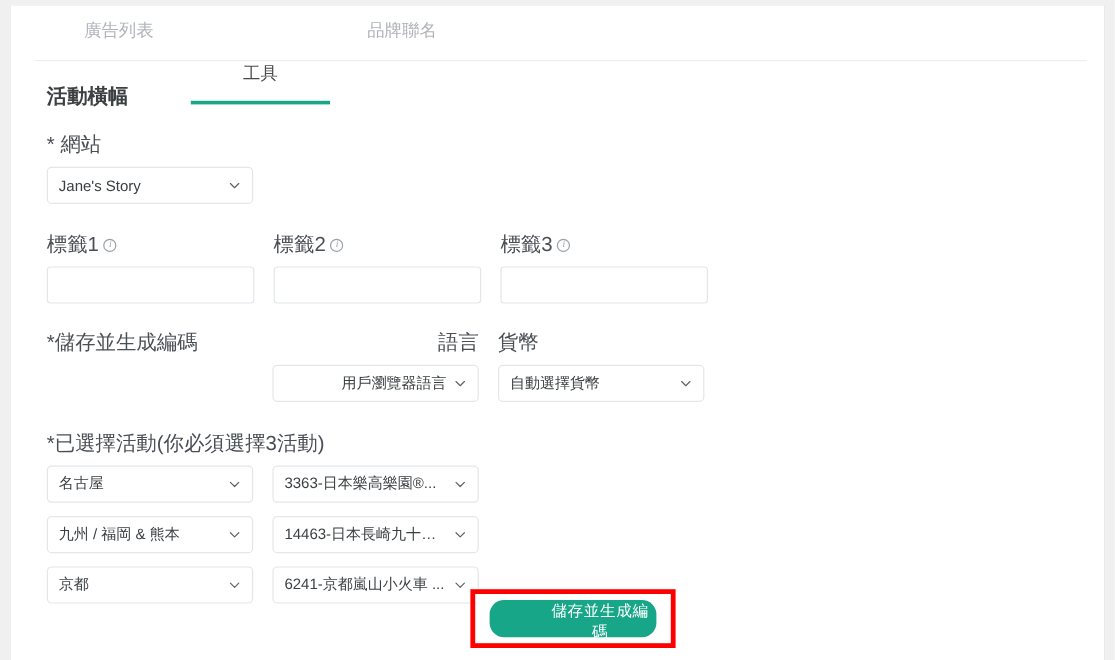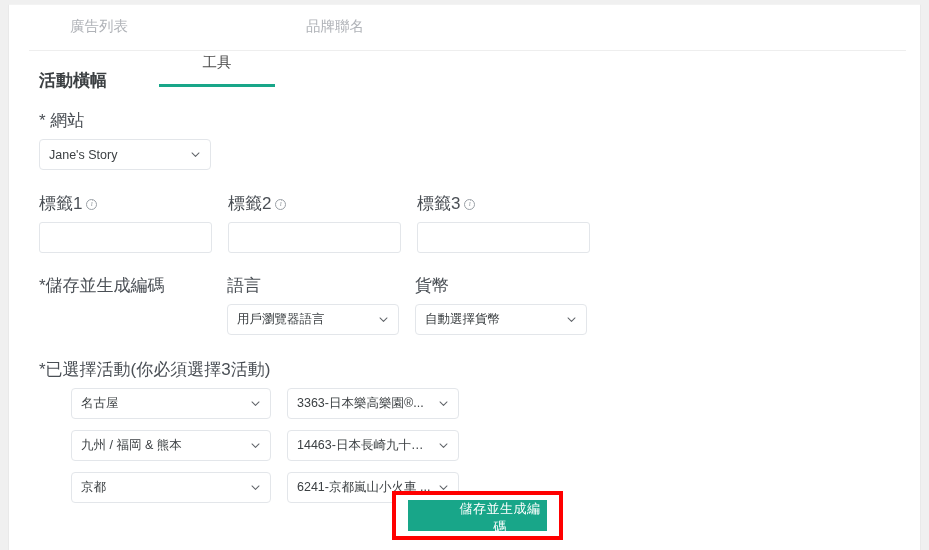--- a/index.html
+++ b/index.html
@@ -157,27 +157,27 @@
 
   .tags-row { margin-top: 22px; }
   .tag-col { width: 172px; }
   .tags-row .tag-col { width: 173px; }
   .tag-col.w2 { width: 173px; }
   .gap-tag { width: 16px; }
 
   .sizerow { margin-top: 21px; }
   .sizerow .c1 { width: 172px; }
   .sizerow .gapa { width: 16px; }
-  .sizerow .c2 { width: 172px; }
+  .sizerow .c2 { width: 172px; text-align: right; }
   .sizerow .gapb { width: 16px; }
   .sizerow .c3 { width: 172px; }
 
   .activities { margin-top: 23px; }
   .act-row { display: flex; margin-bottom: 11px; }
-  .act-left { width: 200px; margin-left: 32px; }
+  .act-left { width: 172px; }
   .act-gap { width: 16px; }
   .act-right { width: 172px; }
 
   
   .save-wrap {
     position: absolute;
     left: 383px;
     top: 486px;
     width: 171px;
     height: 49px;
@@ -185,21 +185,21 @@
     background: #ffffff;
     display: flex;
     align-items: center;
     justify-content: center;
   }
   .save-btn {
     width: 139px;
     height: 31px;
     background: #18a689;
     border: none;
-    border-radius: 0;
+    border-radius: 12px;
     color: #ffffff;
     font-size: 13px;
     font-family: "Liberation Sans", sans-serif;
     cursor: pointer;
     letter-spacing: 0.5px;
     padding-left: 45px;
   }
 </style>
 </head>
 <body>

